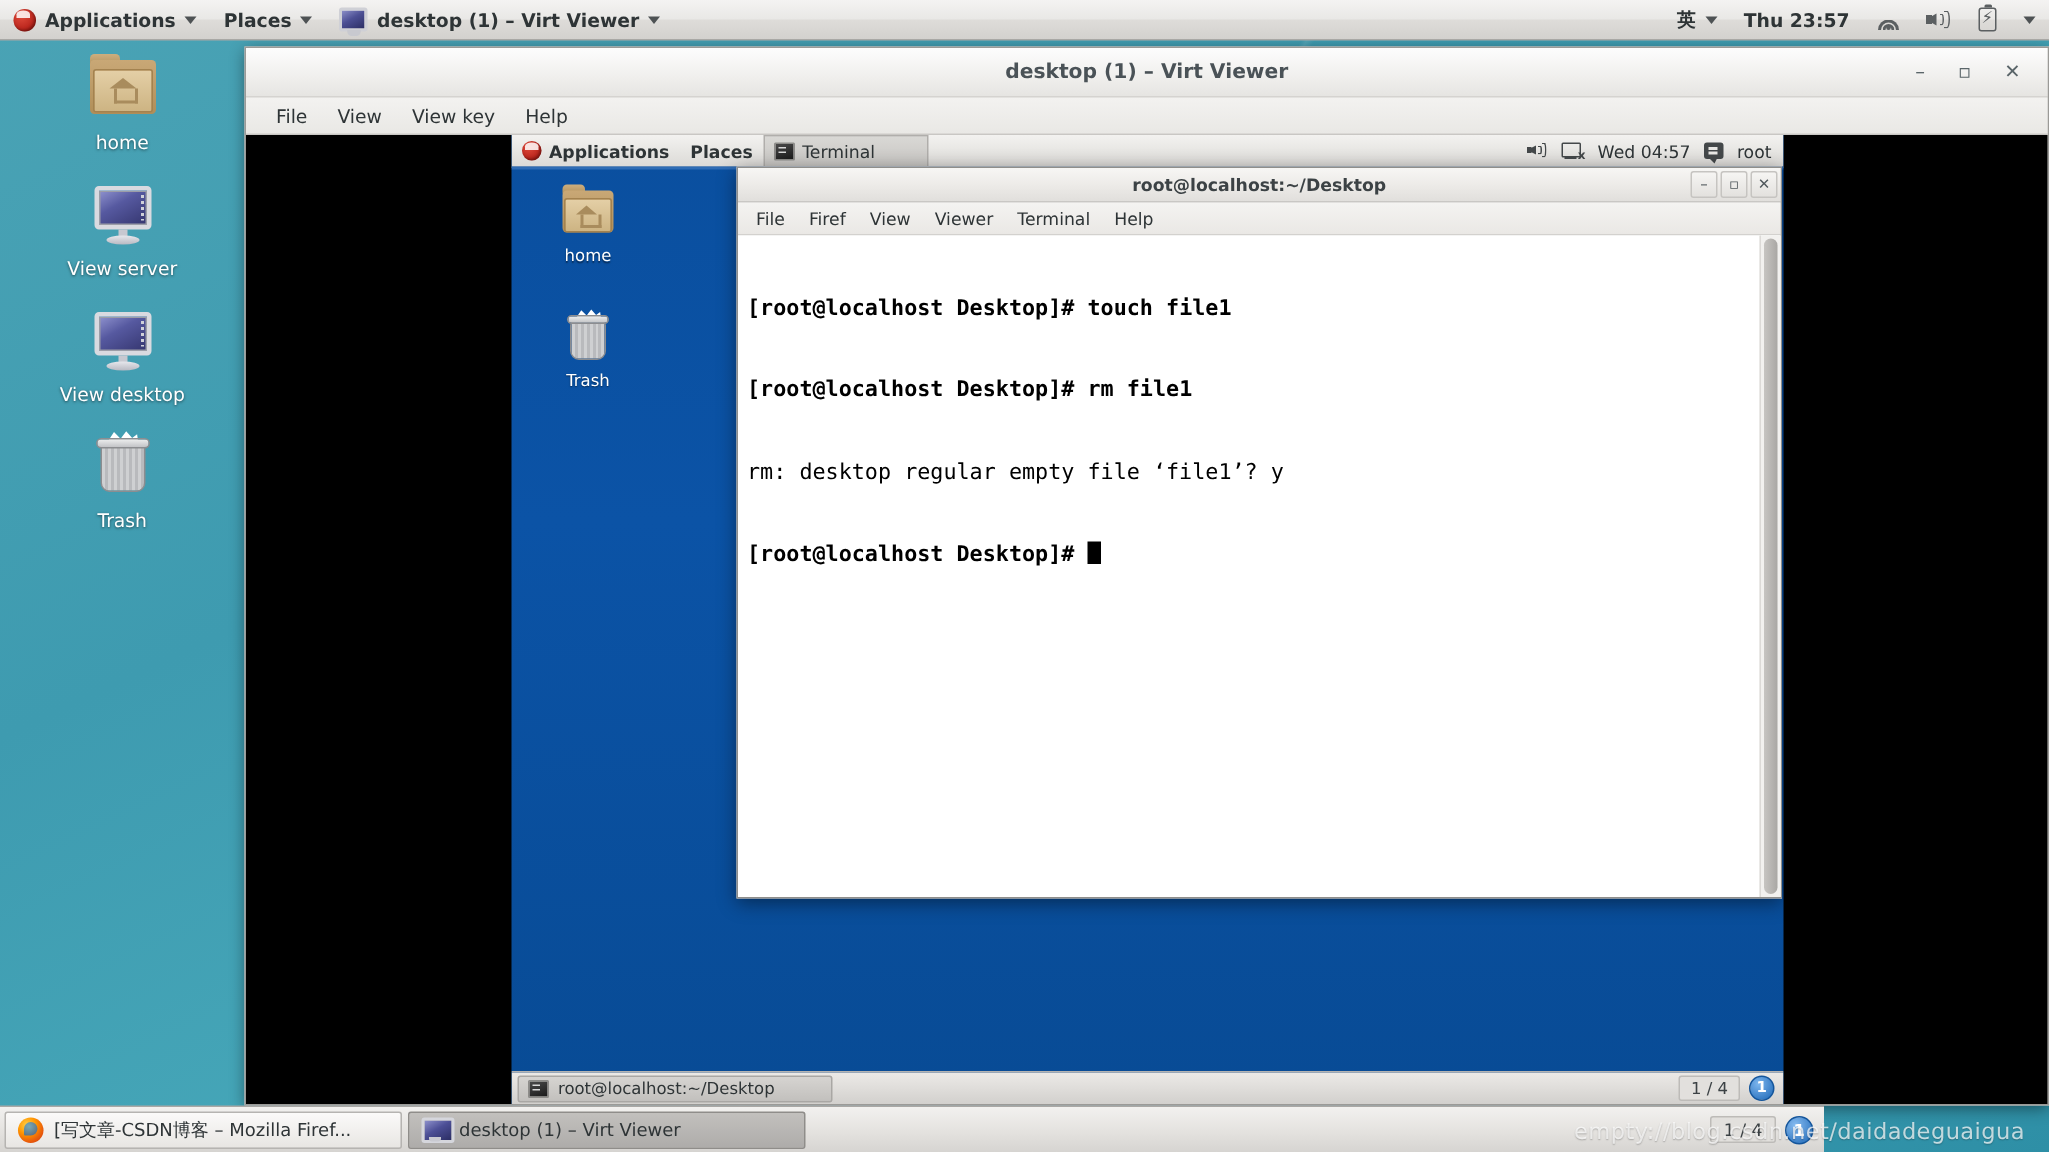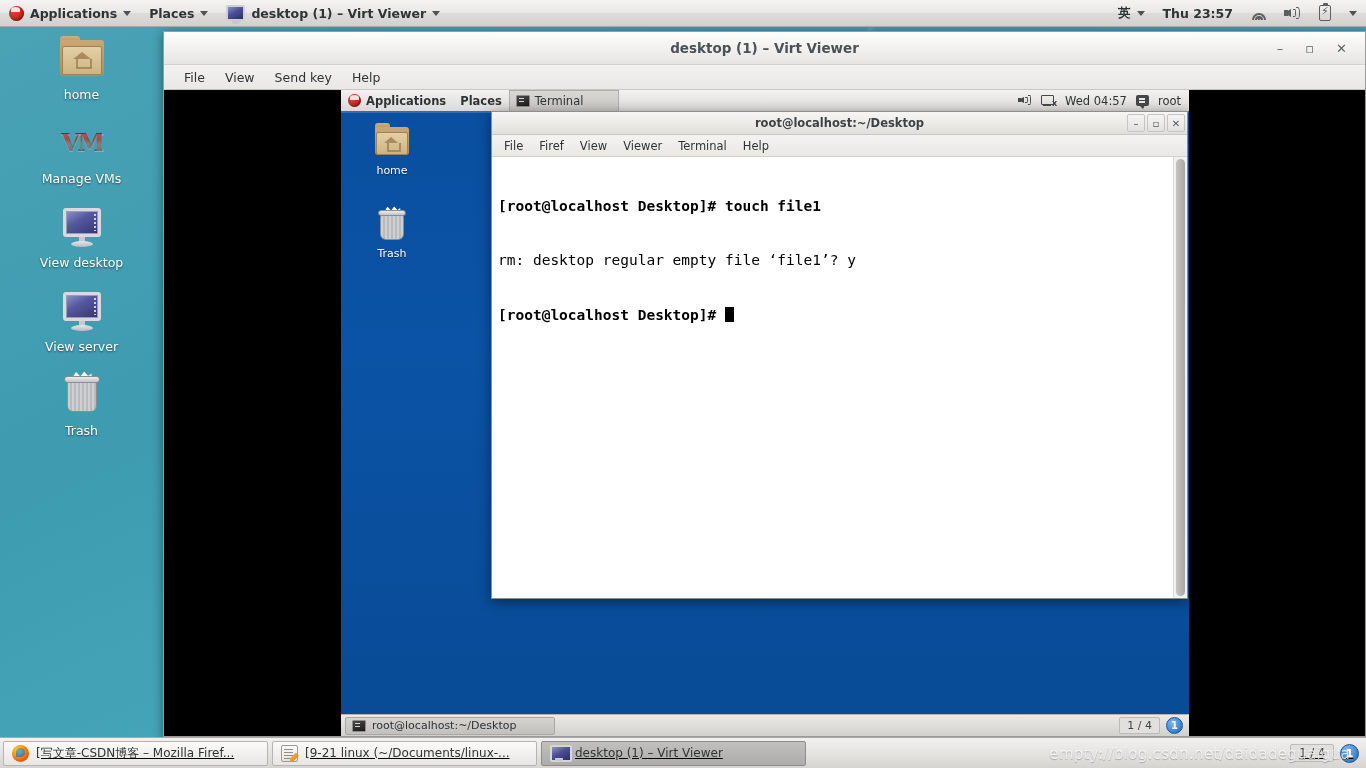--- a/index.html
+++ b/index.html
@@ -227,23 +227,23 @@
   #gb-task{display:flex;align-items:center;gap:6px;height:18px;padding:0 6px;min-width:210px;
     background:linear-gradient(180deg,#d6d4d1,#c2c0bd);border:1px solid #a9a7a4;border-radius:2px;cursor:default;}
   .gb-right{margin-left:auto;display:flex;align-items:center;gap:6px;padding-right:2px;}
   #gb-wsnum{font-size:11px;color:#3c4245;padding:1px 7px;background:#e2e0dd;border:1px solid #bdbbb8;border-radius:2px;}
   #gb-wsbadge{width:17px;height:17px;border-radius:50%;color:#fff;font-size:10px;font-weight:bold;
     display:flex;align-items:center;justify-content:center;
     background:radial-gradient(circle at 35% 30%,#7db6ee,#1c66b5);border:1px solid #14559b;}
 
   
   #host-taskbar{
-    position:absolute;left:0;bottom:0;width:1366px;height:31px;z-index:45;
+    position:absolute;left:0;bottom:0;width:1216px;height:31px;z-index:45;
     background:linear-gradient(180deg,#f2f1ef 0%,#e4e2df 55%,#d6d4d1 100%);
-    border-top:1px solid #aaa8a5;display:flex;align-items:center;gap:4px;padding:0 3px;text-decoration:underline;
+    border-top:1px solid #aaa8a5;display:flex;align-items:center;gap:4px;padding:0 3px;
   }
   .tb-btn{display:flex;align-items:center;gap:7px;height:25px;padding:0 8px;width:265px;
     background:linear-gradient(180deg,#fbfaf9,#e8e6e3);border:1px solid #b6b4b1;border-radius:2px;
     font-size:12px;color:#2e3436;cursor:default;white-space:nowrap;overflow:hidden;}
   .tb-btn.active{background:linear-gradient(180deg,#c2c0bd,#aeacaa);border-color:#8f8d8a;}
   .tb-right{margin-left:auto;display:flex;align-items:center;gap:6px;padding-right:4px;}
   #tb-wsnum{font-size:11.5px;color:#3c4245;padding:1px 8px;background:#e2e0dd;border:1px solid #bdbbb8;border-radius:2px;}
   #tb-wsbadge{width:19px;height:19px;border-radius:50%;color:#fff;font-size:11px;font-weight:bold;
     display:flex;align-items:center;justify-content:center;
     background:radial-gradient(circle at 35% 30%,#86bbf0,#1d67b6);border:1px solid #14559b;}
@@ -332,46 +332,40 @@
   <div class="dicon">
     <span class="glyph g-folder">
       <span class="tab"></span>
         <span class="back"></span>
         <span class="front"></span>
         <span class="house"></span>
     </span>
     <span class="lbl">home</span>
   </div>
 
+
   <div class="dicon">
-    <span class="glyph g-vmm">
-      <span>VM</span>
+    <span class="glyph g-mon">
+      <span class="screen"></span>
+        <span class="neck"></span>
+        <span class="base"></span>
     </span>
-    <span class="lbl">Manage VMs</span>
+    <span class="lbl">View server</span>
   </div>
 
   <div class="dicon">
     <span class="glyph g-mon">
       <span class="screen"></span>
         <span class="neck"></span>
         <span class="base"></span>
     </span>
     <span class="lbl">View desktop</span>
   </div>
 
   <div class="dicon">
-    <span class="glyph g-mon">
-      <span class="screen"></span>
-        <span class="neck"></span>
-        <span class="base"></span>
-    </span>
-    <span class="lbl">View server</span>
-  </div>
-
-  <div class="dicon">
     <span class="glyph g-trash">
       <span class="paper"></span>
         <span class="can"></span>
         <span class="lid"></span>
     </span>
     <span class="lbl">Trash</span>
   </div>
 </div>
 
 <div id="virt-viewer">
@@ -381,21 +375,21 @@
     <div id="vv-winbtns">
       <span>–</span>
       <span>▫</span>
       <span>✕</span>
     </div>
   </div>
 
   <div id="vv-menubar">
     <span class="mi">File</span>
     <span class="mi">View</span>
-    <span class="mi">Send key</span>
+    <span class="mi">View key</span>
     <span class="mi">Help</span>
   </div>
 
   <div id="vv-content">
 
     <div id="guest">
 
       <div id="guest-top">
         <div class="gt-item">
           <span class="rh-logo" style="width:13px;height:13px"></span>
@@ -458,20 +452,21 @@
           <span class="mi">Firef</span>
           <span class="mi">View</span>
           <span class="mi">Viewer</span>
           <span class="mi">Terminal</span>
           <span class="mi">Help</span>
         </div>
 
         <div id="term-body">
           <div id="term-text">
             <div><span>[root@localhost Desktop]#</span><span> touch file1</span></div>
+            <div><span>[root@localhost Desktop]#</span><span> rm file1</span></div>
             <div><span class="plain">rm: desktop regular empty file ‘file1’? y</span></div>
             <div><span>[root@localhost Desktop]#</span><span> </span><span class="cursor"></span></div>
           </div>
           <div id="term-scroll">
             <div class="thumb"></div>
           </div>
         </div>
       </div>
 
       <div id="guest-bottom">
@@ -487,24 +482,20 @@
 
     </div>
   </div>
 </div>
 
 <div id="host-taskbar">
   <div class="tb-btn">
     <span class="ff"></span>
     <span>[写文章-CSDN博客 – Mozilla Firef...</span>
   </div>
-  <div class="tb-btn">
-    <span class="note"></span>
-    <span>[9-21 linux (~/Documents/linux-...</span>
-  </div>
   <div class="tb-btn active">
     <span class="monsm"></span>
     <span>desktop (1) – Virt Viewer</span>
   </div>
   <div class="tb-right">
     <span id="tb-wsnum">1 / 4</span>
     <span id="tb-wsbadge">1</span>
   </div>
 </div>
 

